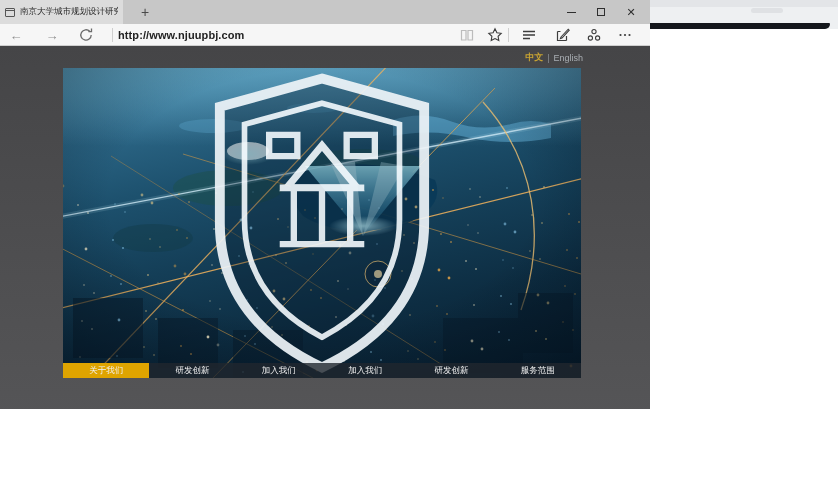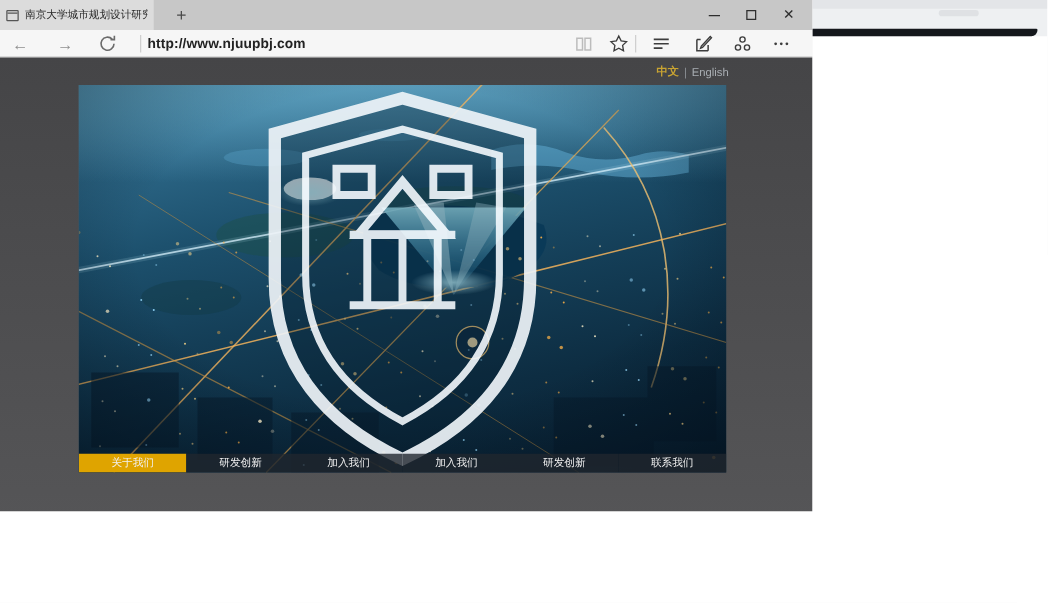--- a/index.html
+++ b/index.html
@@ -377,19 +377,19 @@
           <path d="M10 17 h12 M12 17 v8 M16 17 v8 M20 17 v8 M10 25 h12" fill="none" stroke="#eef4f8" stroke-width=".9"></path>
           <path d="M8.5 9.5 h4 v3 h-4 Z M19.5 9.5 h4 v3 h-4 Z" fill="none" stroke="#eef4f8" stroke-width=".9"></path>
         </svg>
 
         <div class="sitenav">
           <div class="nav-item active">关于我们</div>
           <div class="nav-item">研发创新</div>
           <div class="nav-item">加入我们</div>
           <div class="nav-item">加入我们</div>
           <div class="nav-item">研发创新</div>
-          <div class="nav-item">联系我们</div>
+          <div class="nav-item">服务范围</div>
         </div>
       </div>
 
     </div>
   </div>
 </div>
 
 </body></html>

